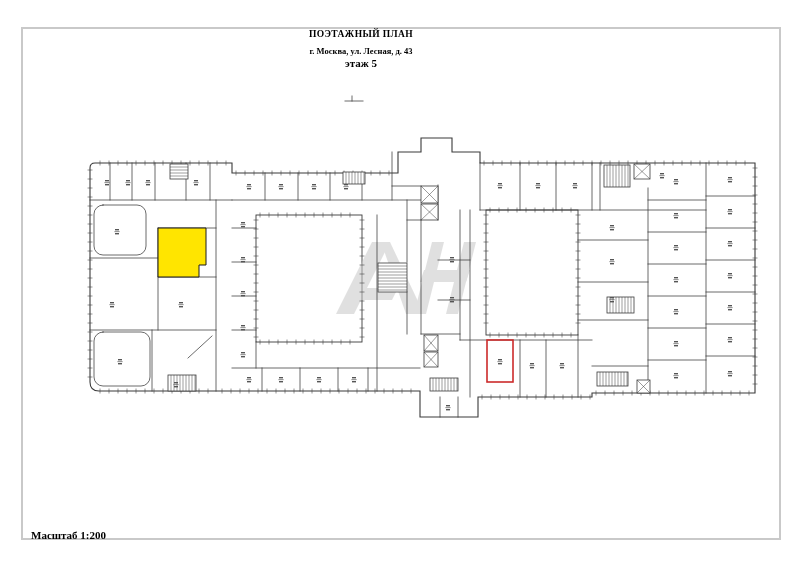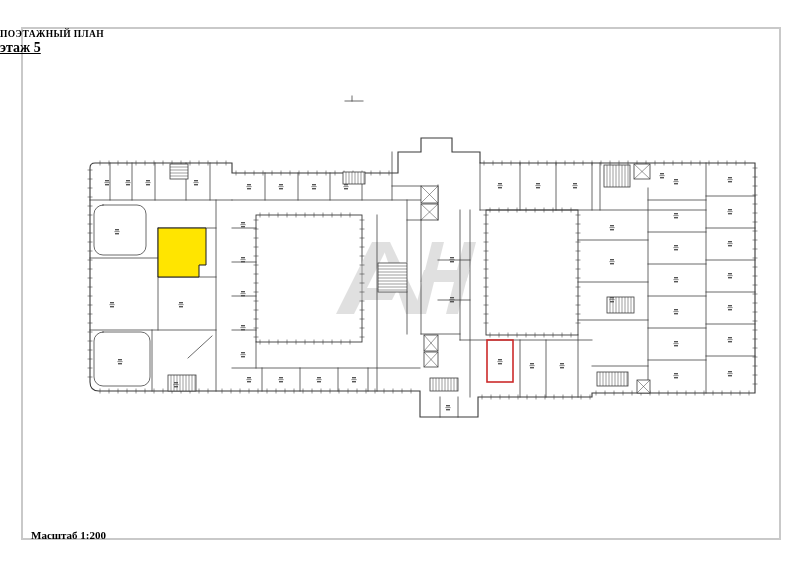--- a/index.html
+++ b/index.html
@@ -1,24 +1,24 @@
 <!DOCTYPE html>
 <html style="--color-highlight: #ffe500; --color-selection: #cc2b2b; --color-watermark: #c8c8c8; --color-line: #3a3a3a; --color-frame: #c9c9c9; --color-label: #555555;"><head>
 <meta charset="utf-8">
 <style>
   html,body{margin:0;padding:0;background:#fff;}
   body{width:806px;height:570px;position:relative;overflow:hidden;
        font-family:"Liberation Serif","DejaVu Serif",serif;color:#000;}
   .sheet{position:absolute;inset:0;background:#fff;}
   .frame{position:absolute;left:21px;top:27px;width:760px;height:513px;
          border:2px solid var(--color-frame,#c9c9c9);box-sizing:border-box;pointer-events:none;}
-  .hdr{position:absolute;top:29px;left:0;width:706px;text-align:left;}
+  .hdr{position:absolute;top:29px;left:8px;width:706px;text-align:center;}
   .hdr .title{font-size:9.5px;font-weight:bold;letter-spacing:.4px;}
   .hdr .addr{font-size:8.5px;font-weight:bold;margin-top:7px;}
-  .hdr .floor{font-size:14px;font-weight:bold;margin-top:1px;text-decoration:underline;}
+  .hdr .floor{font-size:11px;font-weight:bold;margin-top:1px;}
   .ftr{position:absolute;left:31px;top:529px;font-size:11px;font-weight:bold;}
   svg{position:absolute;left:0;top:0;}
   .w{stroke:var(--color-line,#3a3a3a);stroke-width:.75;fill:none;stroke-linecap:square;}
   .wb{stroke:var(--color-line,#3a3a3a);stroke-width:1.1;fill:#fff;}
   .court{fill:#fff;stroke:var(--color-line,#3a3a3a);stroke-width:.9;}
   .tick{stroke:var(--color-line,#3a3a3a);stroke-width:.55;fill:none;}
   .tread{stroke:var(--color-line,#3a3a3a);stroke-width:.5;fill:none;}
   .sbox{stroke:var(--color-line,#3a3a3a);stroke-width:.8;fill:#fff;}
   .hl{fill:var(--color-highlight,#ffe500);stroke:#1a1a1a;stroke-width:1;}
   .sel{fill:none;stroke:var(--color-selection,#cc2b2b);stroke-width:1.6;}
@@ -26,20 +26,21 @@
   .lab{fill:var(--color-label,#555);}
 </style>
 </head>
 <body>
 
 <div class="sheet">
   <div class="frame"></div>
 
   <div class="hdr">
     <div class="title">ПОЭТАЖНЫЙ ПЛАН</div>
+    <div class="addr">г. Москва, ул. Лесная, д. 43</div>
     <div class="floor">этаж 5</div>
   </div>
 
   <svg id="plan" width="806" height="570" viewBox="0 0 806 570">
 
     <path class="w" d="M345 101 H363 M352 96 V101"></path>
 
     <path class="wb" d="M95 163 H232 V173 H398 V152 H421 V138 H452 V152 H480 V163 H755 V393 H592 V397 H478 V417
          H420 V391 H99 Q90 391 90 382 V168 Q90 163 95 163 Z"></path>
 

